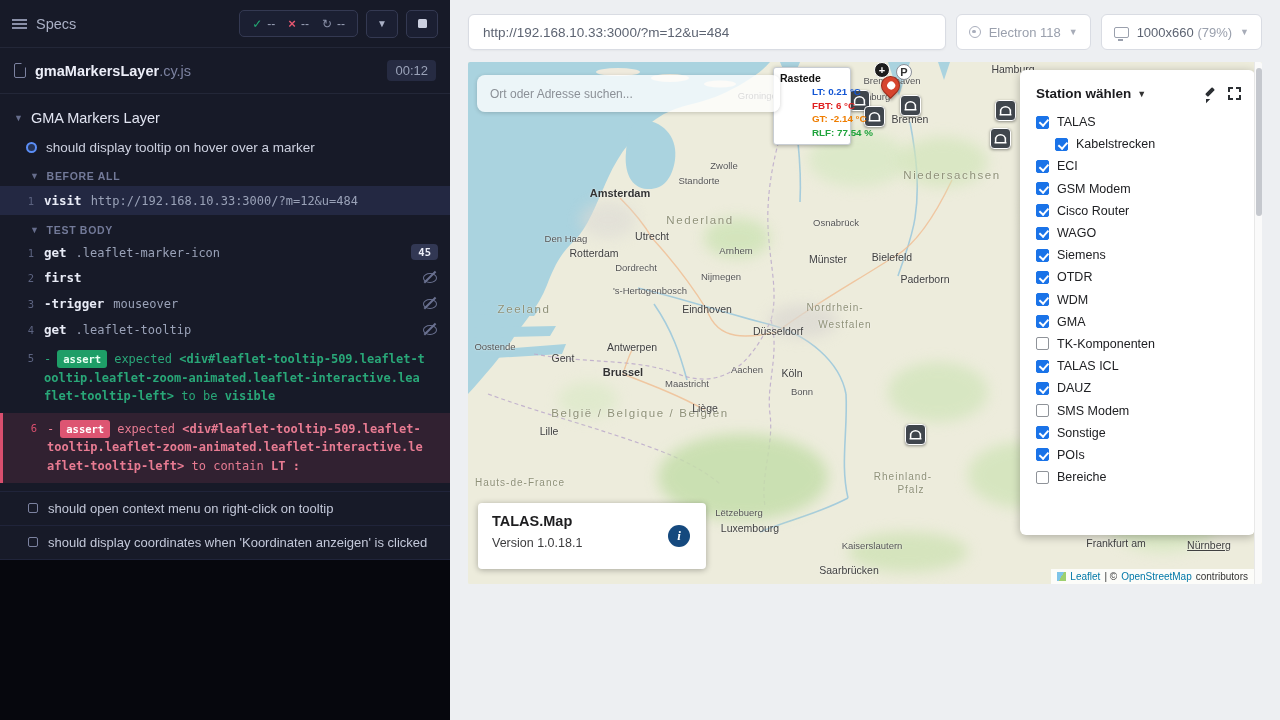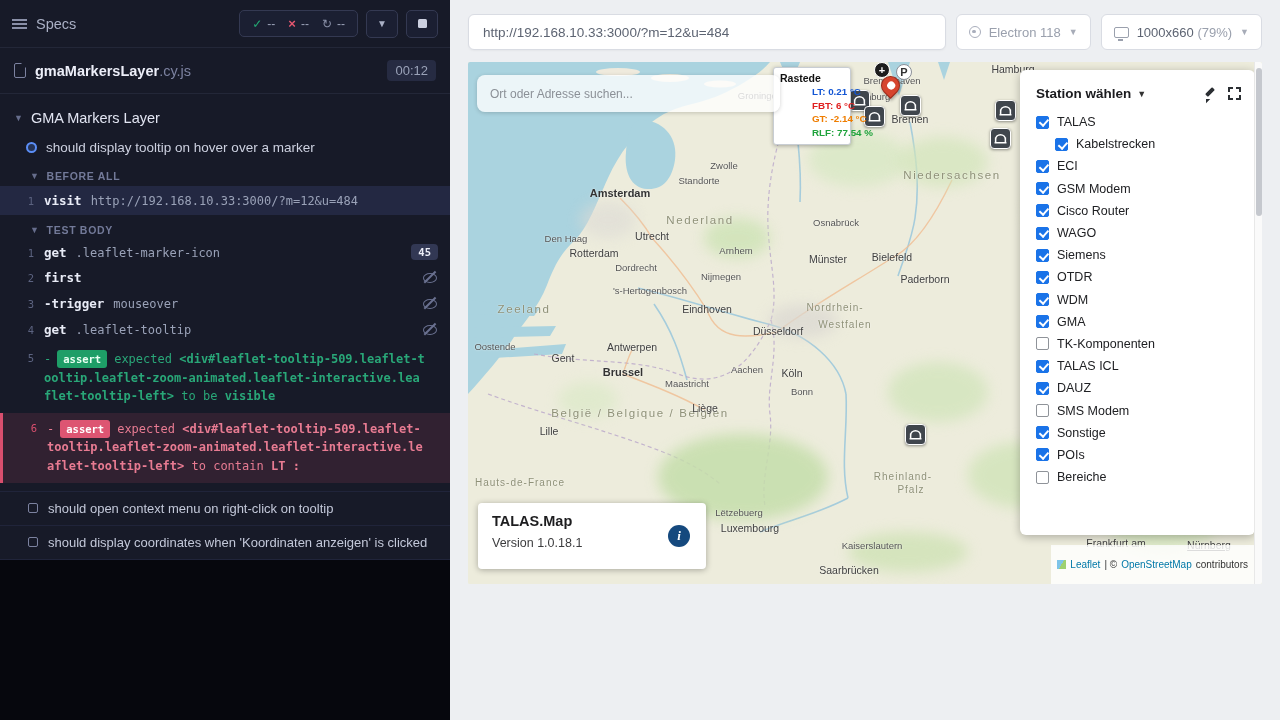--- a/index.html
+++ b/index.html
@@ -168,21 +168,21 @@
 
   .version-card { position:absolute; left:10px; top:441px; width:228px; height:66px; background:#fff;
                   border-radius:4px; box-shadow:0 1px 6px rgba(0,0,0,.3); padding:10px 14px; z-index:6; }
   .vc-title { font-size:14.5px; font-weight:700; color:#1d1d1f; }
   .vc-version { font-size:12.5px; color:#3c3c3e; margin-top:7px; }
   .info-icon { position:absolute; right:16px; top:22px; width:22px; height:22px; border-radius:50%;
                background:#15497e; color:#fff; display:flex; align-items:center; justify-content:center;
                font-size:13px; font-weight:700; font-family:"Liberation Serif", serif; font-style:italic; }
 
   .attribution { position:absolute; right:8px; bottom:0; background:rgba(255,255,255,.82);
-                 font-size:10px; color:#333; padding:14px 6px; display:flex; gap:4px;
+                 font-size:10px; color:#333; padding:2px 6px; display:flex; gap:4px;
                  align-items:center; z-index:5; }
   .leaflet-flag { width:9px; height:9px; background:linear-gradient(120deg,#7ec4e8 0 50%,#9ed06f 50% 100%);
                   display:inline-block; }
   .attr-link { color:#0078A8; }
 
   .aut-scroll { position:absolute; right:0; top:0; width:8px; height:100%; background:#fafafa;
                 border-left:1px solid #e8e8e8; z-index:8; }
   .aut-scroll .thumb { position:absolute; left:1px; top:6px; width:6px; height:148px;
                        background:#c5c8ce; border-radius:3px; }
 </style>

